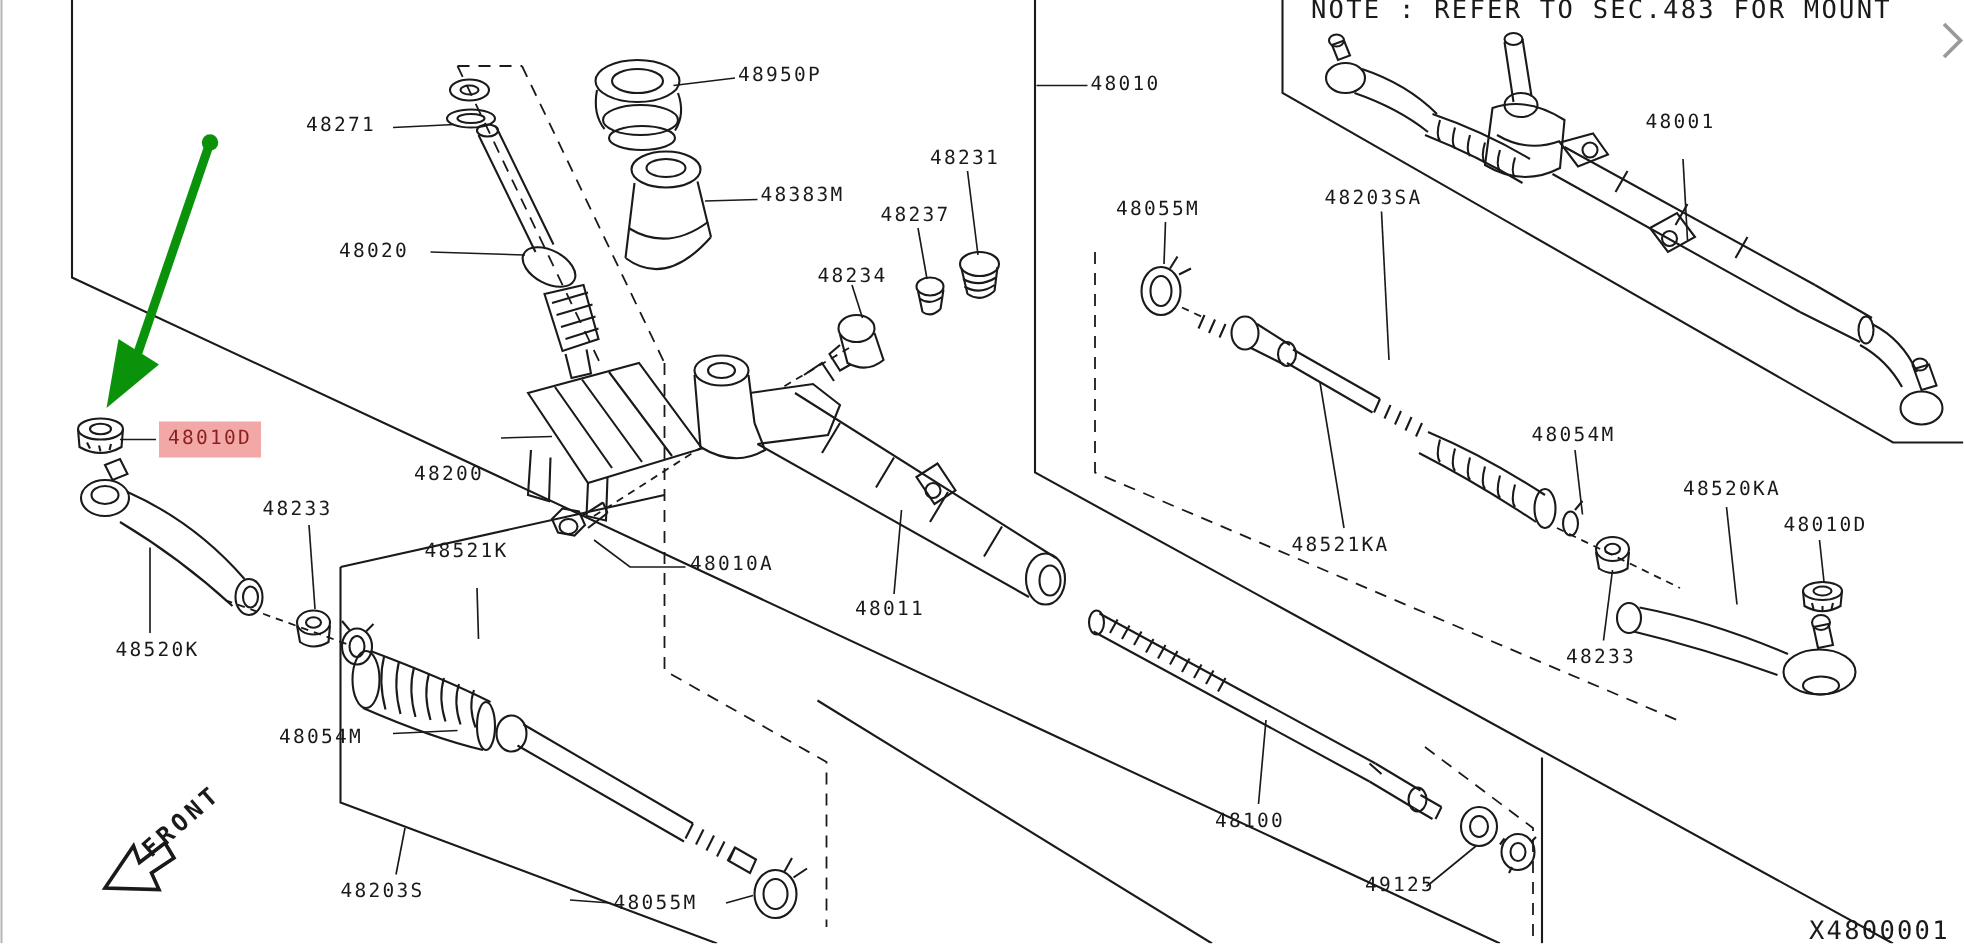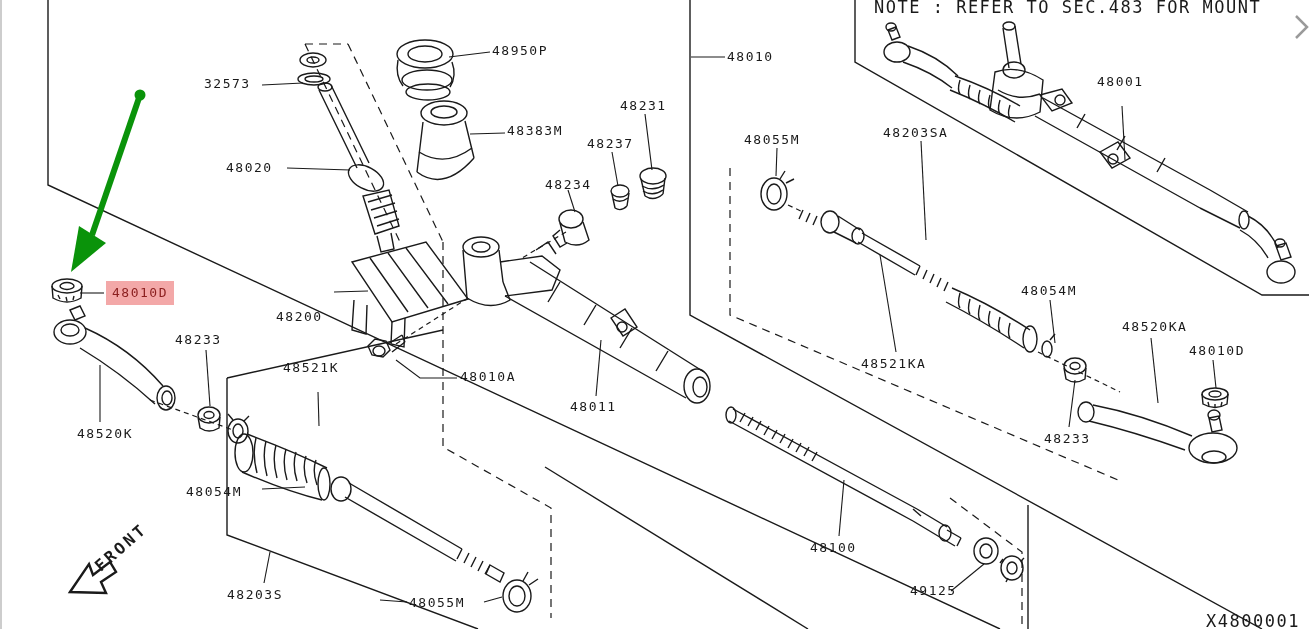--- a/index.html
+++ b/index.html
@@ -325,21 +325,21 @@
     </g>
 
     <path d="M1296,16 L1307,27 L1296,38" stroke="#9a9a9a" stroke-width="2.5" fill="none"></path>
   </svg>
 
   <div id="note-text" class="static-text">NOTE : REFER TO SEC.483 FOR MOUNT</div>
   <div id="diagram-code" class="static-text">X4800001</div>
   <div id="front-label" class="static-text">FRONT</div>
 
   <div id="labels-layer">
-      <div class="part-label" style="left: 204px; top: 74px;">32573</div>
+      <div class="part-label" style="left: 204px; top: 74px;">48271</div>
       <div class="part-label" style="left: 226px; top: 158px;">48020</div>
       <div class="part-label" style="left: 492px; top: 41px;">48950P</div>
       <div class="part-label" style="left: 507px; top: 121px;">48383M</div>
       <div class="part-label" style="left: 620px; top: 96px;">48231</div>
       <div class="part-label" style="left: 587px; top: 134px;">48237</div>
       <div class="part-label" style="left: 545px; top: 175px;">48234</div>
       <div class="part-label" style="left: 276px; top: 282px; margin-top: 25px;">48200</div>
       <div class="part-label" style="left: 460px; top: 367px;">48010A</div>
       <div class="part-label" style="left: 570px; top: 397px;">48011</div>
       <div class="part-label" style="left: 727px; top: 47px;">48010</div>

